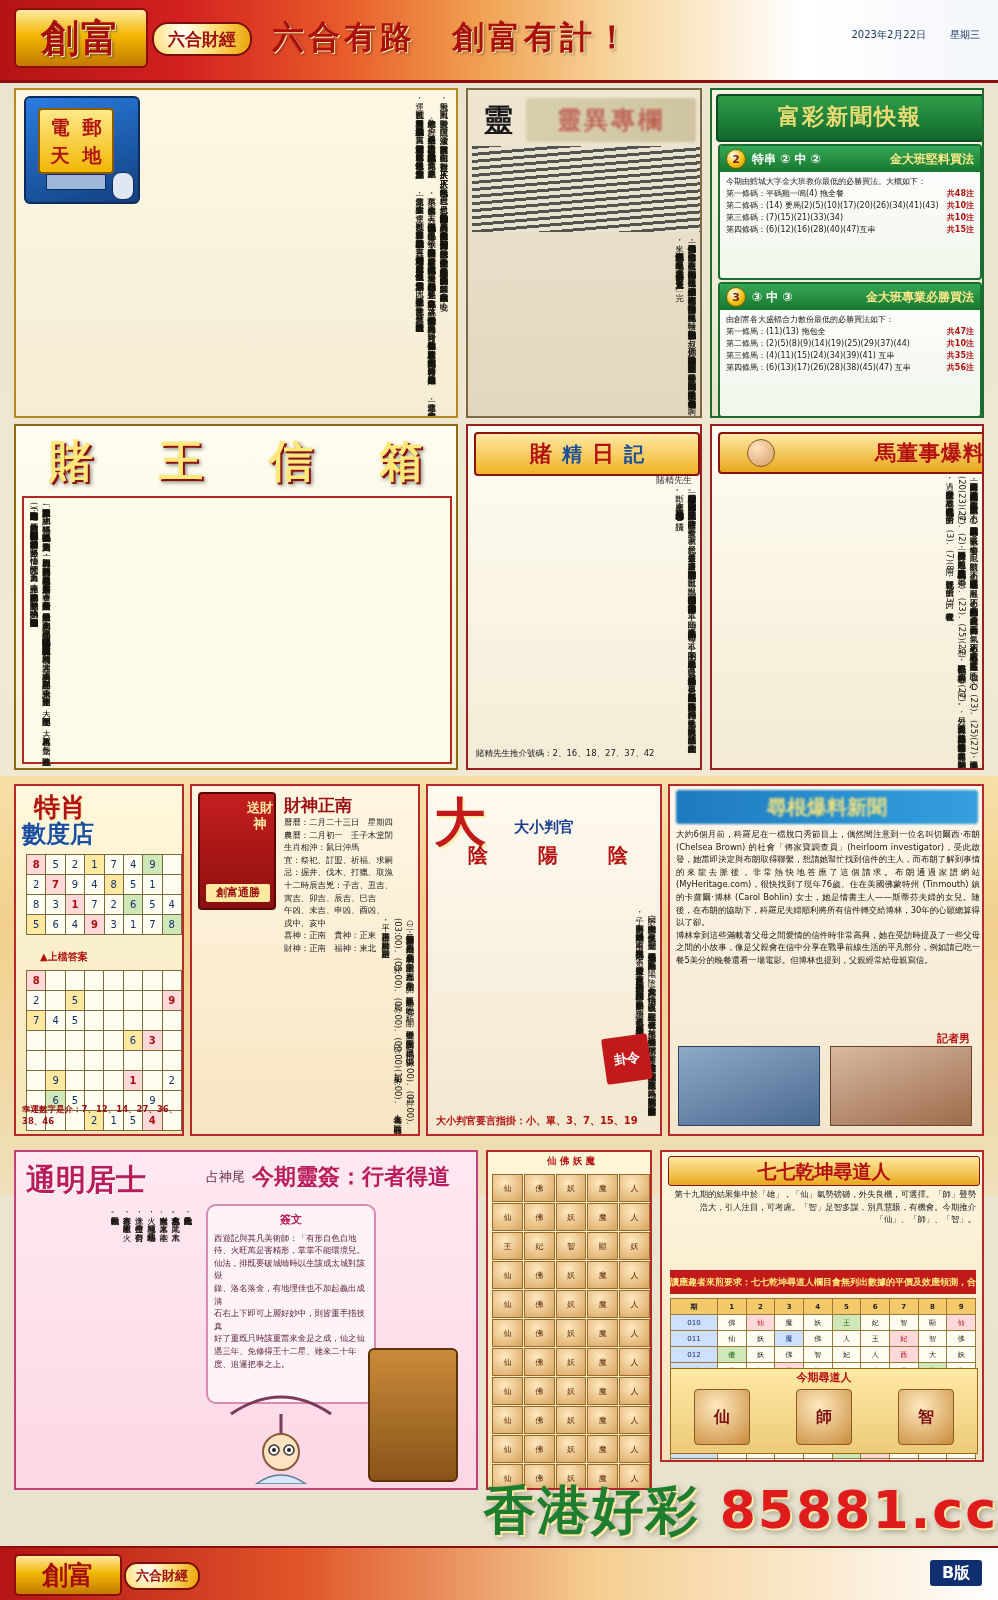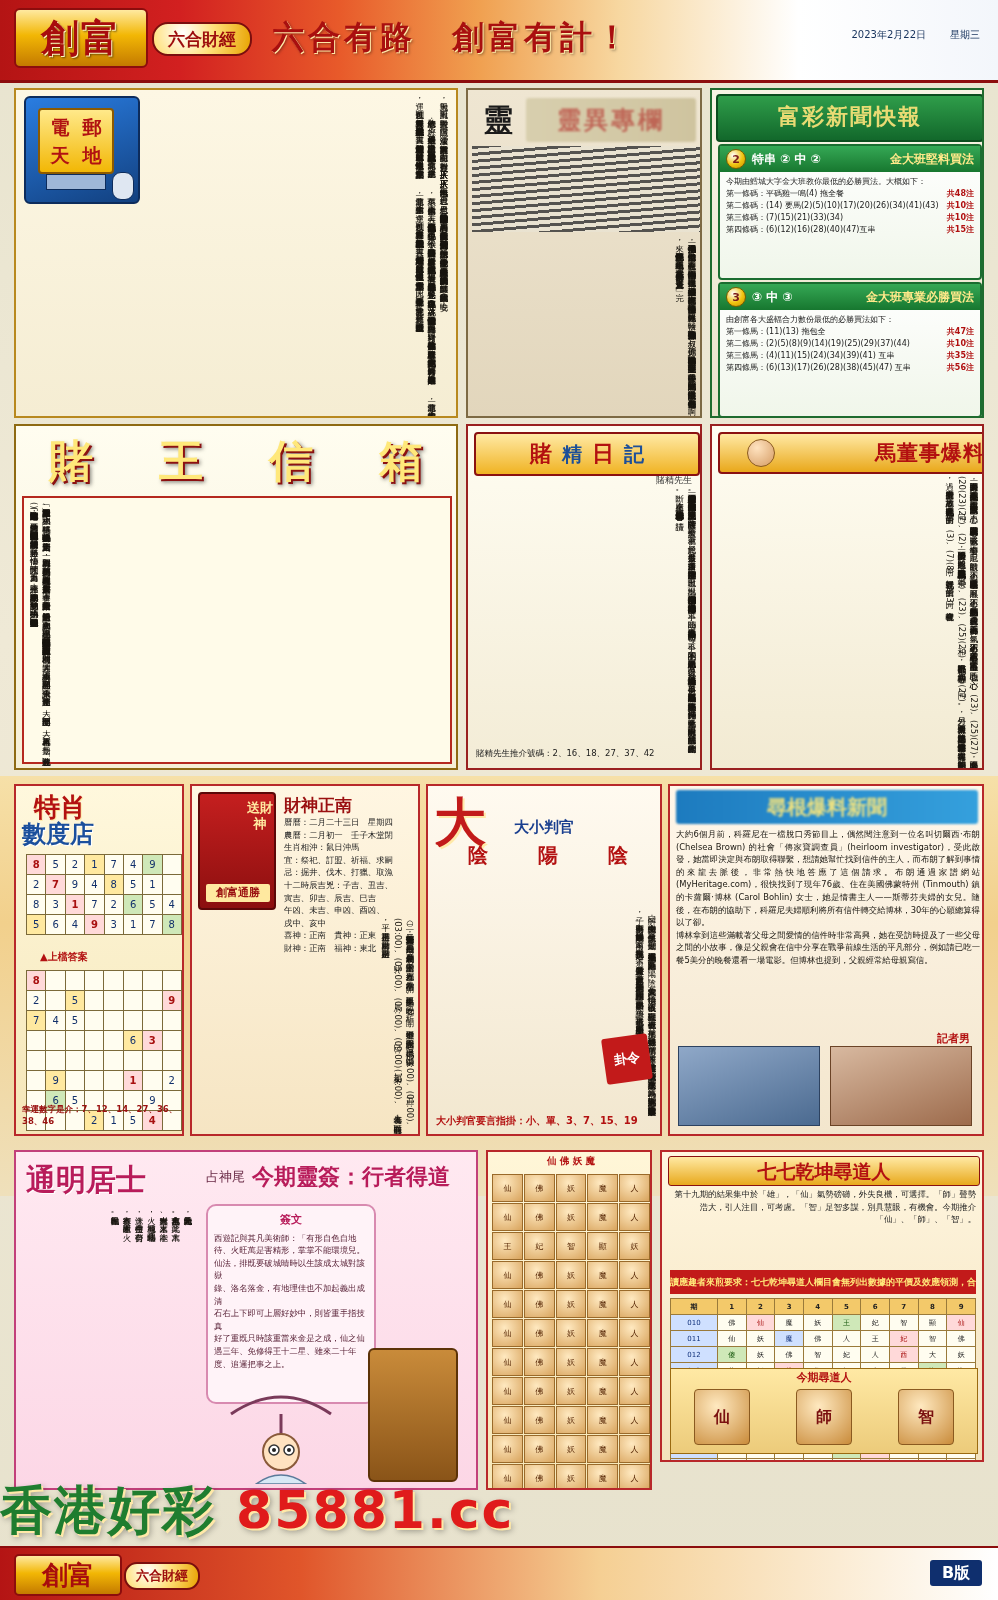--- a/index.html
+++ b/index.html
@@ -229,21 +229,21 @@
   .dtbl td.gr{background:#cfe8b8;color:#1a5a10;}
   #d3 .bottom{position:absolute;left:8px;bottom:6px;width:306px;height:84px;
       background:linear-gradient(180deg,#ffe9a4,#eccb7a);border:1px solid #9a6a10;}
   #d3 .bottom .bt{text-align:center;font-size:11px;font-weight:bold;color:#b31111;line-height:18px;}
   #d3 .figs{display:flex;justify-content:space-around;margin-top:2px;}
   #d3 .figs div{width:54px;height:54px;border-radius:4px;
       background:radial-gradient(circle at 40% 30%,#ffe9c0,#c98b3a);border:1px solid #8a5a20;
       font-size:16px;font-weight:bold;color:#7a1010;display:flex;align-items:center;justify-content:center;}
 
   
-  #wm{position:absolute;left:0;bottom:54px;width:998px;text-align:left;
+  #wm{position:absolute;left:0;bottom:54px;width:998px;text-align:right;
       font-size:52px;font-weight:bold;letter-spacing:2px;
       color:#e01b1b;text-shadow:2px 2px 0 #ffe9a8,3px 3px 6px rgba(0,0,0,.35);}
   #wm .cn{color:#1f7d2f;}
   #footer{position:absolute;left:0;bottom:0;width:998px;height:52px;
       background:linear-gradient(90deg,#b41414,#e0552a 30%,#f5cf93 60%,#ffffff 100%);
       border-top:2px solid #8c0d0d;}
   #footer .logo{position:absolute;left:14px;top:6px;width:104px;height:38px;
       background:linear-gradient(180deg,#ffe9a0,#f2b705 45%,#c47a00);border:2px solid #8c0d0d;border-radius:5px;
       display:flex;align-items:center;justify-content:center;font-size:26px;font-weight:bold;color:#a80d0d;}
   #footer .badge{position:absolute;left:124px;top:14px;height:24px;padding:0 10px;border-radius:13px;

